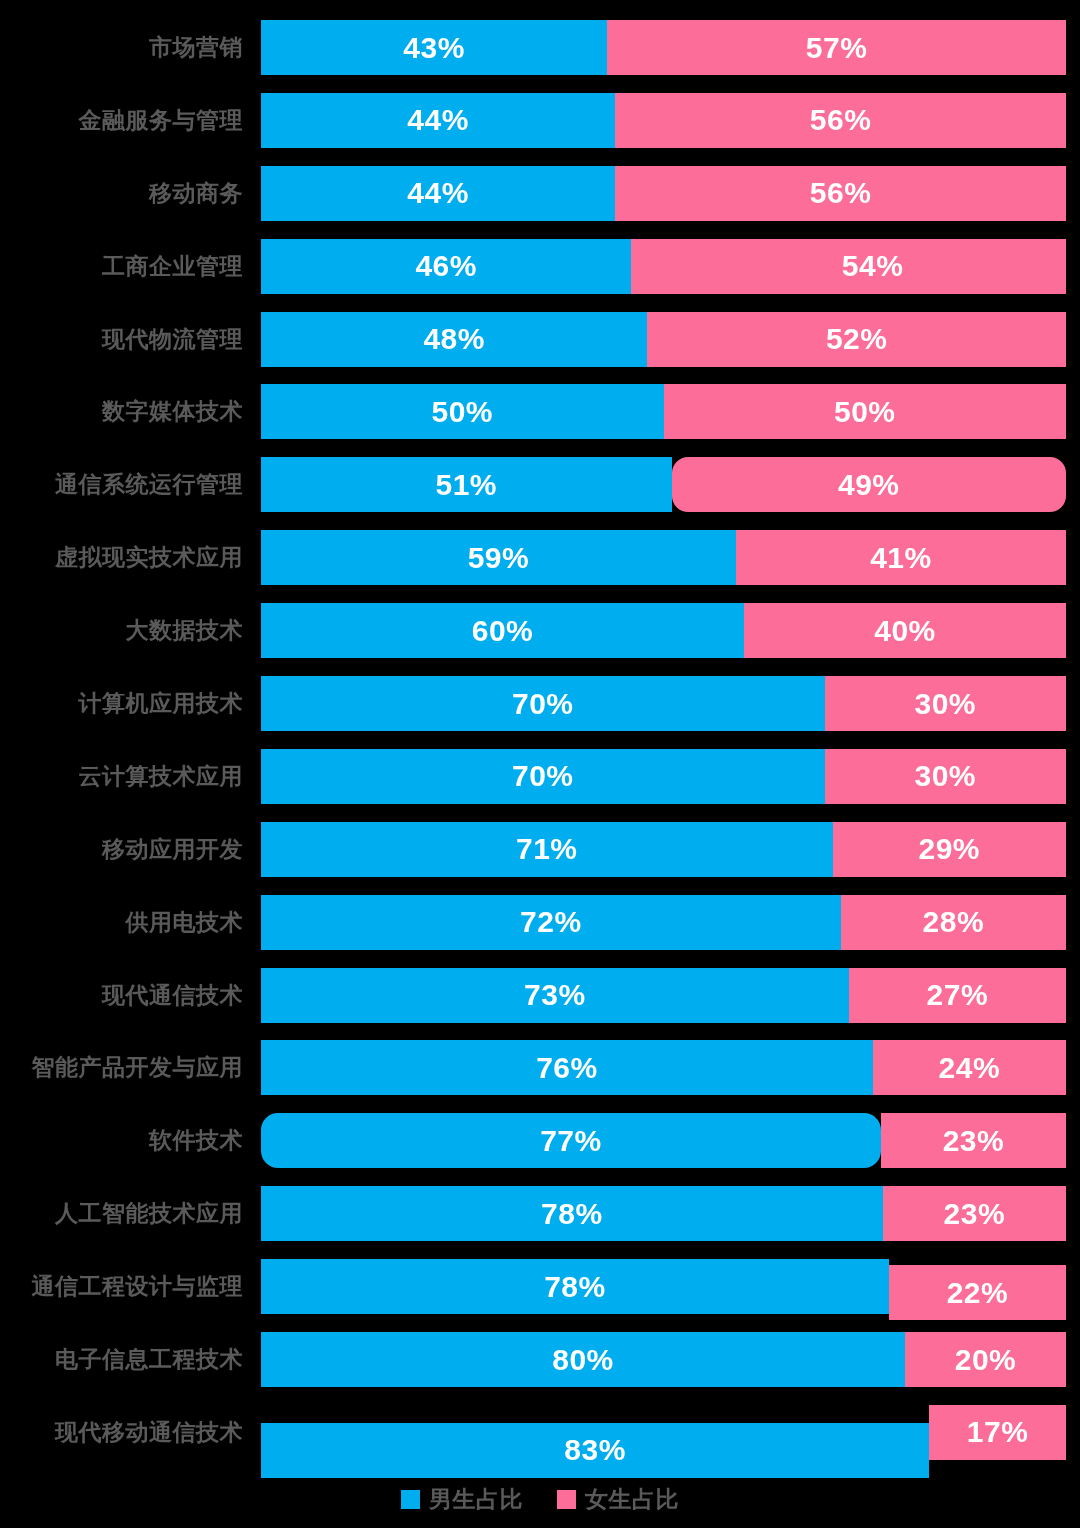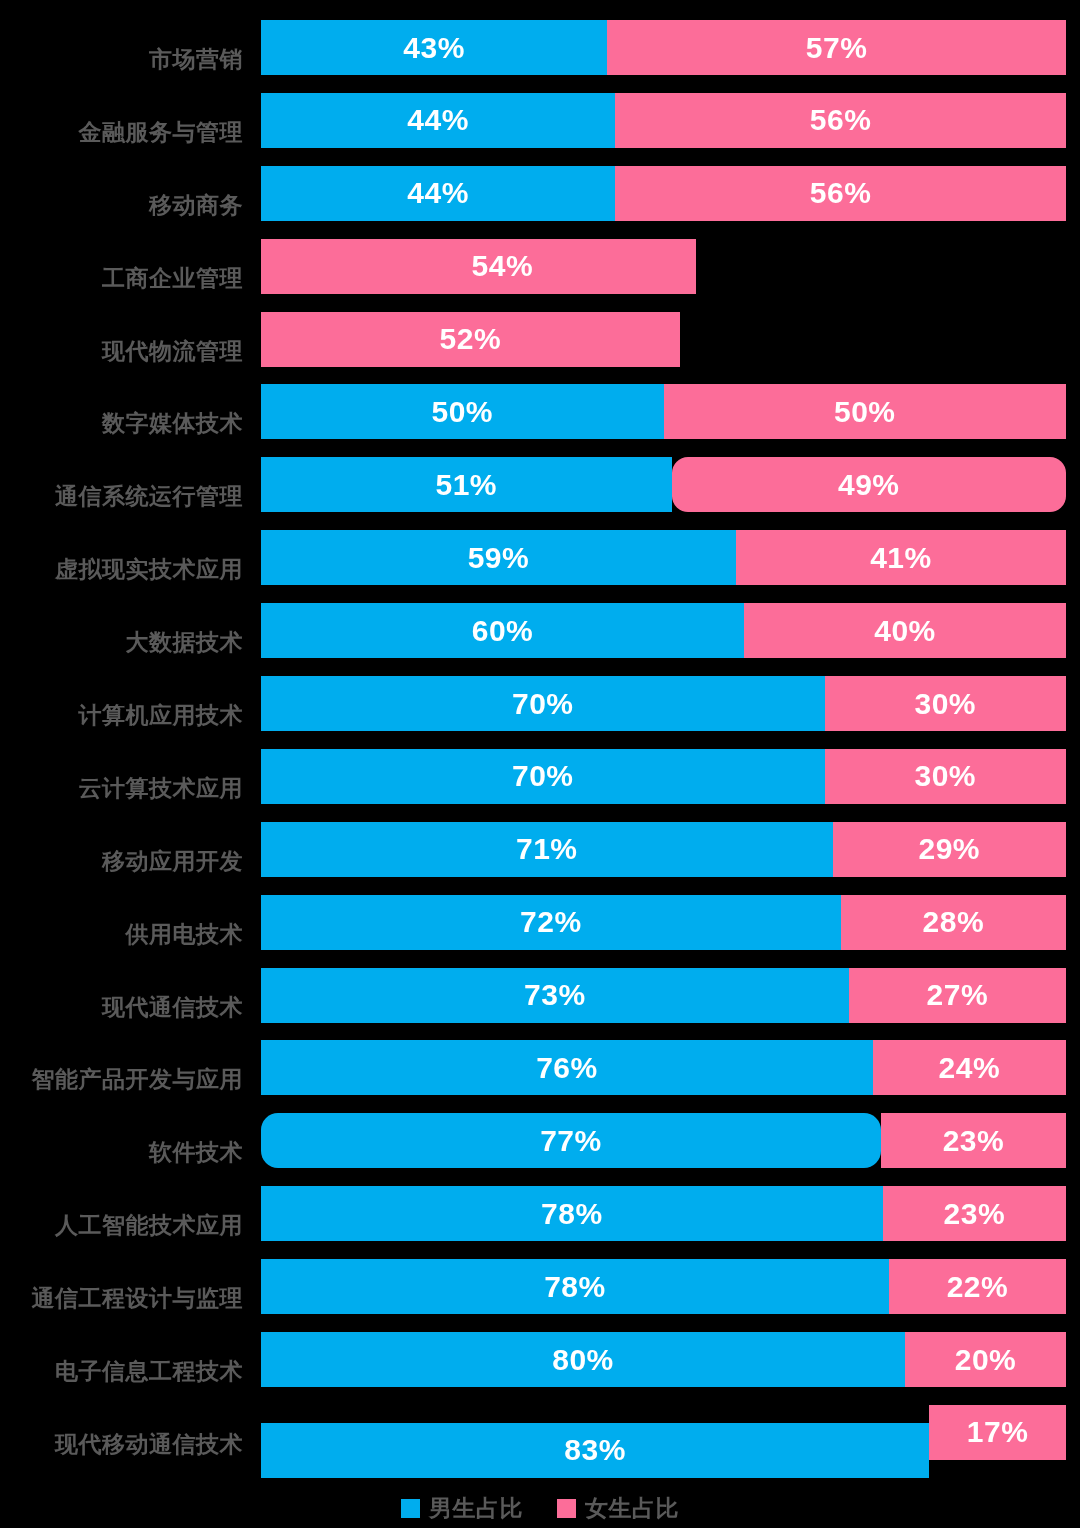--- a/index.html
+++ b/index.html
@@ -33,21 +33,21 @@
 
   .row {
     position: relative;
     height: 72.9px;
     width: 1080px;
   }
 
   .row-label {
     position: absolute;
     left: 0;
-    top: 12px;
+    top: 0;
     width: 243px;
     height: 55px;
     line-height: 55px;
     text-align: right;
     color: #5a5a5a;
     font-size: 23px;
     font-weight: bold;
     letter-spacing: 0.5px;
     white-space: nowrap;
     overflow: visible;
@@ -82,21 +82,20 @@
   .legend {
     position: absolute;
     left: 0;
     top: 1484px;
     width: 1080px;
     display: flex;
     flex-direction: row;
     justify-content: center;
     align-items: center;
     gap: 34px;
-    margin-top: 9px;
   }
 
   .legend-item {
     display: flex;
     flex-direction: row;
     align-items: center;
     gap: 9px;
   }
 
   .legend-swatch {
@@ -139,26 +138,28 @@
       <div class="row">
         <div class="row-label">移动商务</div>
         <div class="bar-track">
           <div class="seg seg-male" style="width: 44%;">44%</div>
           <div class="seg seg-female" style="width: 56%;">56%</div>
         </div>
       </div>
       <div class="row">
         <div class="row-label">工商企业管理</div>
         <div class="bar-track">
+          <div class="seg seg-male" style="width: 46%;">46%</div>
           <div class="seg seg-female" style="width: 54%; padding-left: 48px;">54%</div>
         </div>
       </div>
       <div class="row">
         <div class="row-label">现代物流管理</div>
         <div class="bar-track">
+          <div class="seg seg-male" style="width: 48%;">48%</div>
           <div class="seg seg-female" style="width: 52%;">52%</div>
         </div>
       </div>
       <div class="row">
         <div class="row-label">数字媒体技术</div>
         <div class="bar-track">
           <div class="seg seg-male" style="width: 50%;">50%</div>
           <div class="seg seg-female" style="width: 50%;">50%</div>
         </div>
       </div>
@@ -236,21 +237,21 @@
         <div class="row-label">人工智能技术应用</div>
         <div class="bar-track">
           <div class="seg seg-male" style="width: 77.2277%;">78%</div>
           <div class="seg seg-female" style="width: 22.7723%;">23%</div>
         </div>
       </div>
       <div class="row">
         <div class="row-label">通信工程设计与监理</div>
         <div class="bar-track">
           <div class="seg seg-male" style="width: 78%;">78%</div>
-          <div class="seg seg-female" style="width: 22%;">22%</div>
+          <div class="seg seg-female" style="width: 22%; margin-top: 6px;">22%</div>
         </div>
       </div>
       <div class="row">
         <div class="row-label">电子信息工程技术</div>
         <div class="bar-track">
           <div class="seg seg-male" style="width: 80%;">80%</div>
           <div class="seg seg-female" style="width: 20%;">20%</div>
         </div>
       </div>
       <div class="row">

